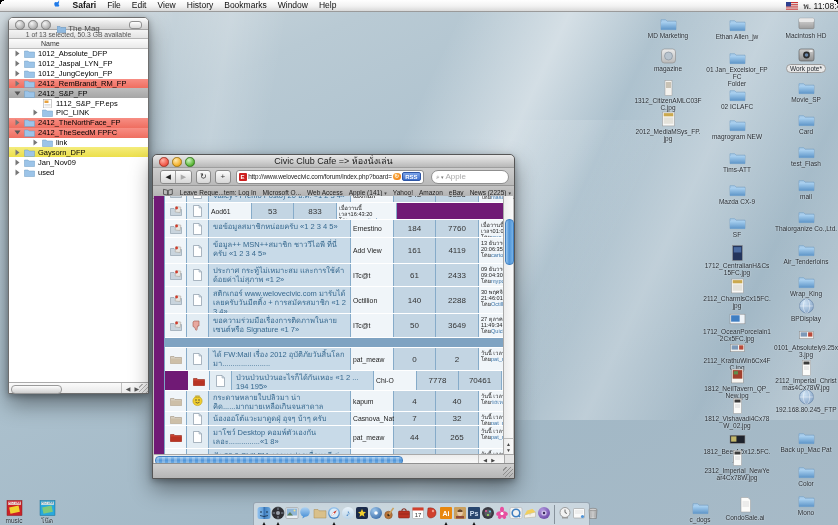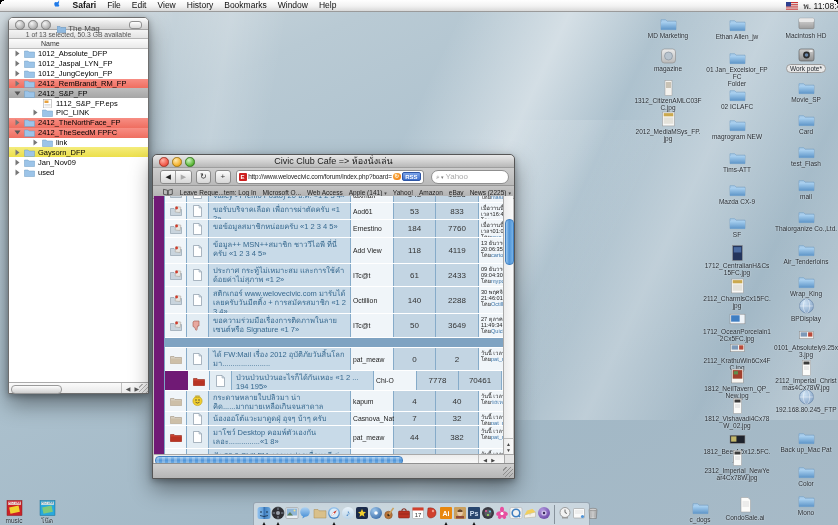--- a/index.html
+++ b/index.html
@@ -908,21 +908,21 @@
           </div>
         <span id="url-text">http://www.welovecivic.com/forum/index.php?board=1C</span>
         <div id="load-ind">
             <span>↻</span>
           </div>
         <span id="rss-badge">RSS</span>
       </div>
       <div id="searchfield">
         <span class="q">⌕</span>
         <span class="caret">▾</span>
-        <span id="search-ph">Yahoo</span>
+        <span id="search-ph">Apple</span>
       </div>
     </div>
     <div id="saf-bookmarks">
       <svg id="book-ic" width="11" height="8" viewBox="0 0 11 8">
         <path d="M0.5 1 L5 2 L5 7.5 L0.5 6.5 Z" fill="none" stroke="#333" stroke-width="0.8"></path>
         <path d="M10.5 1 L6 2 L6 7.5 L10.5 6.5 Z" fill="none" stroke="#333" stroke-width="0.8"></path>
       </svg>
       <span id="bm-items" style="display:flex">
           <span class="bm">Leave Reque...tem: Log In</span>
           <span class="bm">Microsoft O...</span>
@@ -966,21 +966,20 @@
                 <rect x="5.5" y="0.8" width="5" height="5.5" fill="#e8e6e2" stroke="#a39f98" stroke-width="0.5" transform="rotate(8 8 3.5)"></rect>
                 <circle cx="6.6" cy="2" r="1.4" fill="#d03a2a"></circle>
               </svg>
             </div>
             <div class="fcell c-i2">
               <svg width="11" height="12" viewBox="0 0 11 12">
                 <path d="M1.5 0.5 L7 0.5 L9.5 3 L9.5 11.5 L1.5 11.5 Z" fill="#fff" stroke="#8a9aa8" stroke-width="0.7"></path>
                 <path d="M7 0.5 L7 3 L9.5 3 Z" fill="#d7e2ea" stroke="#8a9aa8" stroke-width="0.5"></path>
               </svg>
             </div>
-            <div class="fcell c-sub">ขอรับบริจาคเลือด เพื่อการผ่าตัดครับ «1 2»</div>
             <div class="fcell c-who">Aod61</div>
             <div class="fcell c-rep">53</div>
             <div class="fcell c-view">833</div>
             <div class="fcell c-last">
               <div>เมื่อวานนี้ เวลา16:43:20</div>
               <div>โดย<span class="usr">arm_united</span></div>
             </div>
           </div>
           <div class="frow" style="height: 18px;">
             <div class="fcell c-i1">
@@ -1014,21 +1013,21 @@
               </svg>
             </div>
             <div class="fcell c-i2">
               <svg width="11" height="12" viewBox="0 0 11 12">
                 <path d="M1.5 0.5 L7 0.5 L9.5 3 L9.5 11.5 L1.5 11.5 Z" fill="#fff" stroke="#8a9aa8" stroke-width="0.7"></path>
                 <path d="M7 0.5 L7 3 L9.5 3 Z" fill="#d7e2ea" stroke="#8a9aa8" stroke-width="0.5"></path>
               </svg>
             </div>
             <div class="fcell c-sub">ข้อมูล++ MSN++สมาชิก ชาววีไอพี ที่นี่ครับ «1 2 3 4 5»</div>
             <div class="fcell c-who">Add View</div>
-            <div class="fcell c-rep">118</div>
+            <div class="fcell c-rep">161</div>
             <div class="fcell c-view">4119</div>
             <div class="fcell c-last">
               <div>13 ธันวาคม 2009,</div>
               <div>20:06:35</div>
               <div>โดย<span class="usr">cartoon7257</span></div>
             </div>
           </div>
           <div class="frow" style="height: 23px;">
             <div class="fcell c-i1">
               <svg width="12" height="10" viewBox="0 0 12 10">
@@ -1201,21 +1200,21 @@
             </div>
             <div class="fcell c-i2">
               <svg width="11" height="12" viewBox="0 0 11 12">
                 <path d="M1.5 0.5 L7 0.5 L9.5 3 L9.5 11.5 L1.5 11.5 Z" fill="#fff" stroke="#8a9aa8" stroke-width="0.7"></path>
                 <path d="M7 0.5 L7 3 L9.5 3 Z" fill="#d7e2ea" stroke="#8a9aa8" stroke-width="0.5"></path>
               </svg>
             </div>
             <div class="fcell c-sub">มาโชว์ Desktop คอมพ์ตัวเองกันเลอะ...............«1 8»</div>
             <div class="fcell c-who">pat_meaw</div>
             <div class="fcell c-rep">44</div>
-            <div class="fcell c-view">382</div>
+            <div class="fcell c-view">265</div>
             <div class="fcell c-last">
               <div>วันนี้ เวลา10:26:14</div>
               <div>โดย<span class="usr">pat_meaw</span></div>
             </div>
           </div>
           <div class="frow" style="height: 24px;">
             <div class="fcell c-i1"></div>
             <div class="fcell c-i2">
               <svg width="11" height="12" viewBox="0 0 11 12">
                 <path d="M1.5 0.5 L7 0.5 L9.5 3 L9.5 11.5 L1.5 11.5 Z" fill="#fff" stroke="#8a9aa8" stroke-width="0.7"></path>

